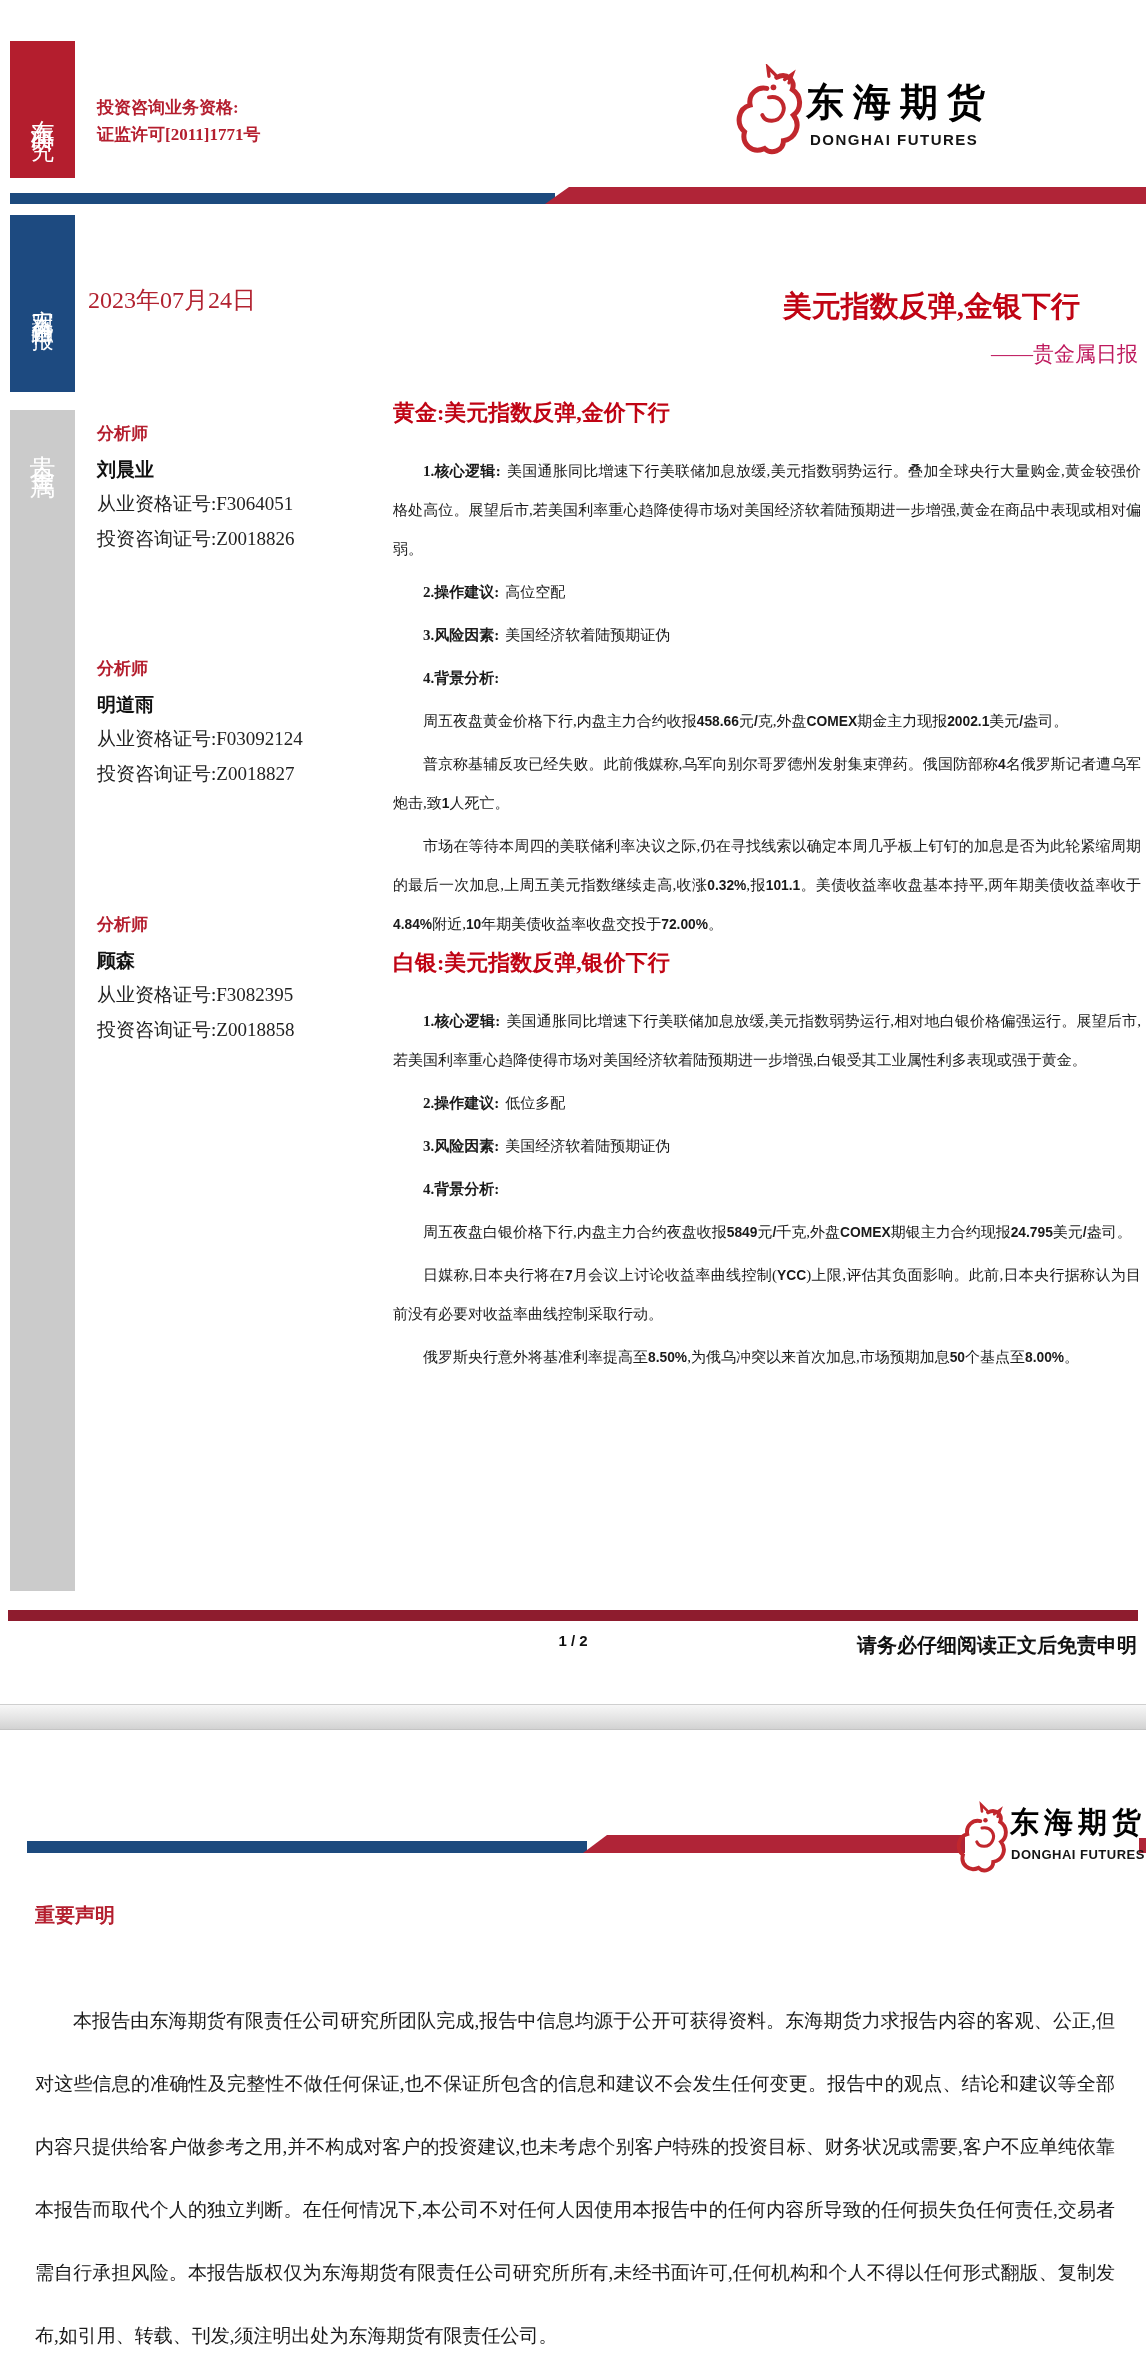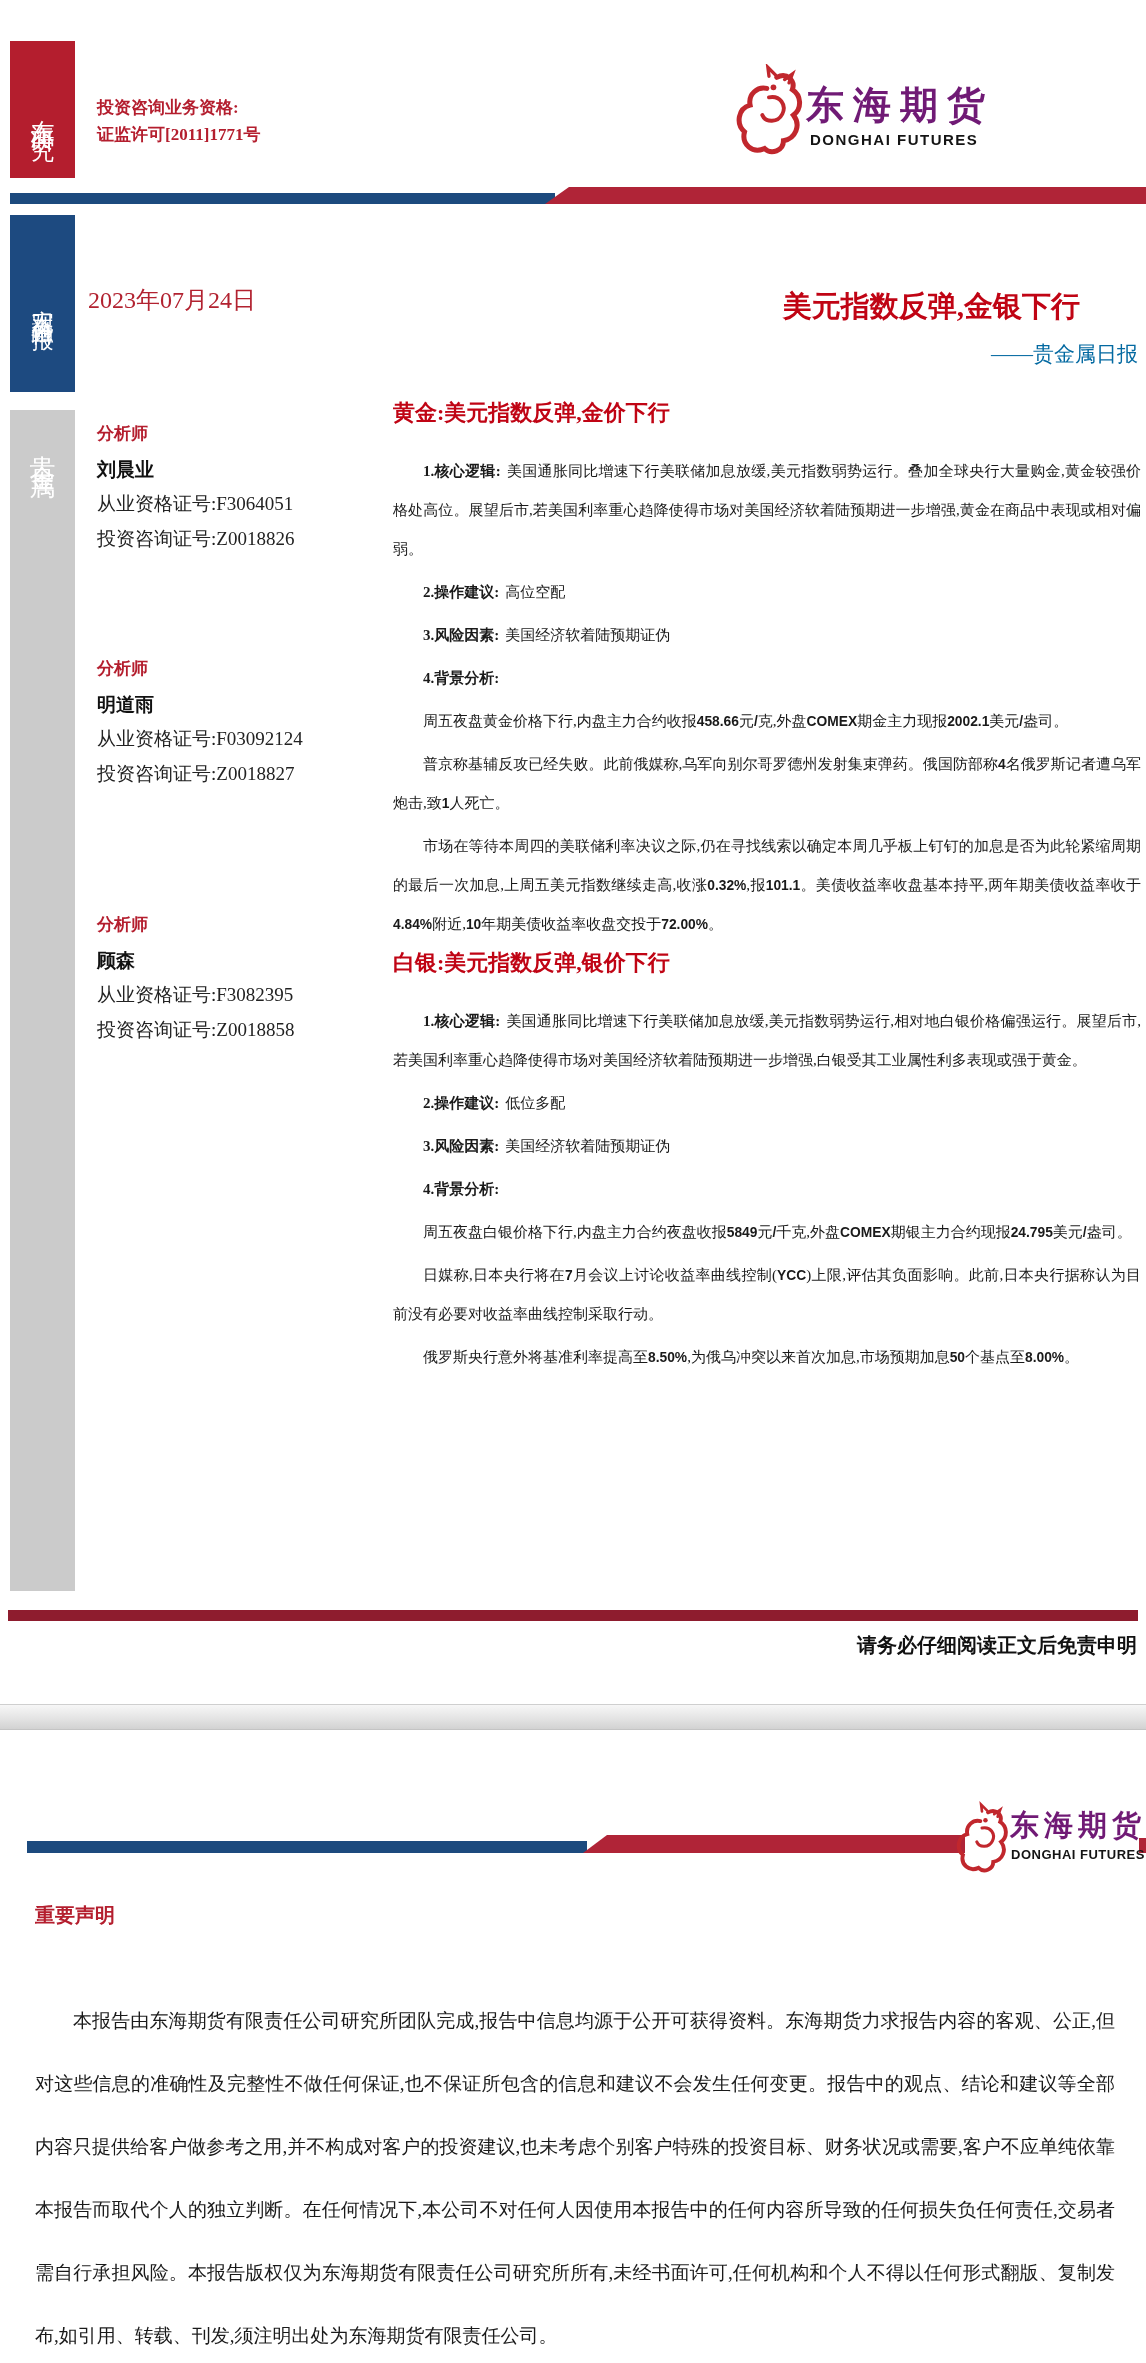--- a/index.html
+++ b/index.html
@@ -6,39 +6,39 @@
   #canvas{position:relative;width:1146px;height:2363px;background:#ffffff;overflow:hidden;
           font-family:"Liberation Serif","DejaVu Serif",serif;color:#1a1a1a;margin-top:38px;}
   .abs{position:absolute;}
 
   
   .brand-box{left:10px;top:3px;width:65px;height:137px;background:#b41e2e;}
   .vtext{writing-mode:vertical-rl;text-orientation:upright;color:#ffffff;width:100%;height:100%;
          display:flex;align-items:center;justify-content:center;}
   .brand-box .vtext{font-size:24px;letter-spacing:6px;padding-top:2px;}
   .qual{left:97px;top:56px;color:#b41e2e;font-weight:bold;font-size:17px;line-height:27px;}
-  .logo-cn{font-family:Liberation Sans, sans-serif;font-weight:bold;color:#701a75;}
+  .logo-cn{font-family:Liberation Mono, monospace;font-weight:bold;color:#000000;}
   .logo-en{font-family:"Liberation Sans","DejaVu Sans",sans-serif;font-weight:bold;color:#141414;}
   .logo1-cn{left:806px;top:44px;font-size:38px;line-height:46px;letter-spacing:9px;}
   .logo1-en{left:810px;top:93px;font-size:15px;letter-spacing:1.5px;}
   .bar-blue1{left:10px;top:155px;width:545px;height:11px;background:#1c4a7e;}
   .bar-red1{left:545px;right:0;top:149px;height:17px;background:#b02437;
             clip-path:polygon(24px 0,100% 0,100% 100%,0 100%);}
 
   
   .blue-box{left:10px;top:177px;width:65px;height:177px;background:#1d4a80;}
   .blue-box .vtext{font-size:22px;letter-spacing:4px;}
   .gray-box{left:10px;top:372px;width:65px;height:1181px;background:#cbcbcb;}
   .gray-box .vtext{font-size:26px;letter-spacing:10px;align-items:center;justify-content:flex-start;
                    padding-top:24px;height:calc(100% - 24px);}
 
   
   .date{left:88px;top:246px;font-size:24px;color:#b22230;}
   .title{left:560px;top:249px;width:520px;text-align:right;font-size:29px;font-weight:bold;color:#c00414;}
-  .subtitle{right:8px;top:302px;font-size:21px;color:#0369a1;}
+  .subtitle{right:8px;top:302px;font-size:21px;color:#be185d;}
 
   
   .analyst{left:97px;width:302px;}
   .a-role{font-size:17px;font-weight:bold;color:#b41e2e;line-height:22px;margin-bottom:13px;}
   .a-name{font-size:19px;font-weight:bold;color:#111111;line-height:24px;margin-bottom:11px;}
   .a-cert{font-size:19px;color:#222222;line-height:22px;margin-bottom:13px;}
 
   
   .main-col{left:393px;top:360px;width:748px;}
   .sec-h{font-size:22px;line-height:30px;font-weight:bold;color:#c00414;margin:0 0 24px 0;}
@@ -148,20 +148,21 @@
     <p><span class="lbl">2.操作建议:</span><span class="ascii-bold">低位多配</span></p>
     <p><span class="lbl">3.风险因素:</span><span class="ascii-bold">美国经济软着陆预期证伪</span></p>
     <p><span class="lbl">4.背景分析:</span></p>
     <p class="ascii-bold">周五夜盘白银价格下行,内盘主力合约夜盘收报<span class="lat">5849</span>元<span class="lat">/</span>千克,外盘<span class="lat">COMEX</span>期银主力合约现报<span class="lat">24.795</span>美元<span class="lat">/</span>盎司。</p>
     <p class="ascii-bold">日媒称,日本央行将在<span class="lat">7</span>月会议上讨论收益率曲线控制(<span class="lat">YCC</span>)上限,评估其负面影响。此前,日本央行据称认为目前没有必要对收益率曲线控制采取行动。</p>
     <p class="ascii-bold">俄罗斯央行意外将基准利率提高至<span class="lat">8.50%</span>,为俄乌冲突以来首次加息,市场预期加息<span class="lat">50</span>个基点至<span class="lat">8.00%</span>。</p>
   </div>
 
   <div class="abs foot-bar"></div>
   <div class="abs foot-url">HTTP://WWW.QH168.COM.CN</div>
+  <div class="abs foot-page">1 / 2</div>
   <div class="abs foot-note">请务必仔细阅读正文后免责申明</div>
 
   <div class="abs page-sep"></div>
 
   <div class="abs bar-blue2"></div>
   <div class="abs bar-red2"></div>
   <div class="abs bar-red-stub"></div>
 
   <svg class="abs dragon" style="left:956px;top:1757px" width="52" height="92" viewBox="0 0 60 90">
     <g fill="none" stroke="#c1272d" stroke-linecap="round">

